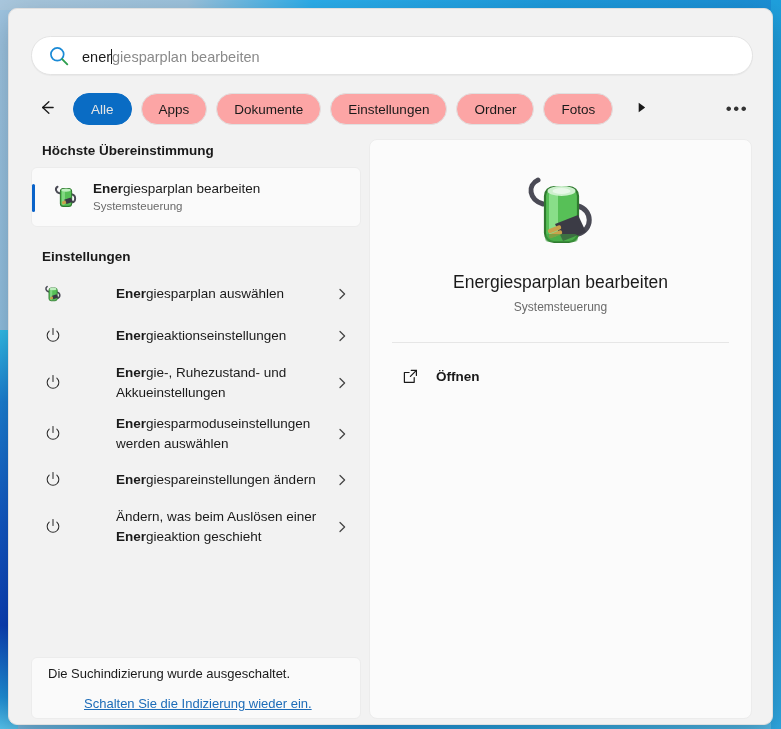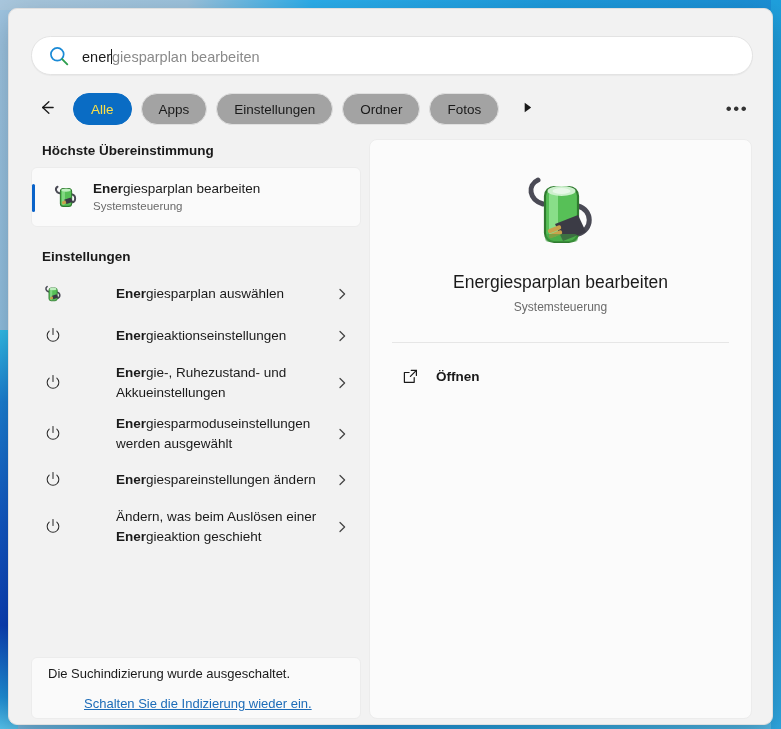--- a/index.html
+++ b/index.html
@@ -99,32 +99,32 @@
     display: flex; align-items: center; justify-content: center;
     border-radius: 4px;
     flex: 0 0 30px;
     margin-right: 3px;
   }
   .tab {
     height: 32px;
     padding: 0 17px;
     border-radius: 16px;
     border: 1px solid #e0e0e0;
-    background: #a3a3a3;
+    background: #fca5a5;
     color: #1a1a1a;
     font-size: 13.5px;
     display: flex;
     align-items: center;
     justify-content: center;
     white-space: nowrap;
   }
   .tab.active {
     background: #0a6cc4;
     border-color: #0a6cc4;
-    color: #fde047;
+    color: #e5e5e5;
     text-align: center;
   }
   #tab-more-arrow {
     width: 26px; height: 26px;
     display: flex; align-items: center; justify-content: center;
     margin-left: 6px;
   }
   #tab-overflow {
     margin-left: auto;
     width: 32px; height: 32px;
@@ -291,20 +291,21 @@
       <span>
         <svg viewBox="0 0 20 20" width="19" height="19">
           <path d="M12.5 4 L6 10 L12.5 16" fill="none" stroke="#1a1a1a" stroke-width="1.4" stroke-linecap="round" stroke-linejoin="round"></path>
           <path d="M6 10 L17 10" fill="none" stroke="#1a1a1a" stroke-width="1.4" stroke-linecap="round"></path>
         </svg>
       </span>
     </div>
 
     <div class="tab active">Alle</div>
     <div class="tab">Apps</div>
+    <div class="tab">Dokumente</div>
     <div class="tab">Einstellungen</div>
     <div class="tab">Ordner</div>
     <div class="tab">Fotos</div>
 
     <div id="tab-more-arrow">
       <span>
         <svg viewBox="0 0 14 14" width="13" height="13">
           <path d="M4 2 L11 7 L4 12 Z" fill="#1a1a1a"></path>
         </svg>
       </span>
@@ -397,21 +398,21 @@
     </div>
 
     <div class="list-item">
       <span class="li-icon">
         <svg viewBox="0 0 24 24" width="20" height="20">
           <path d="M7.4 6.1 A7 7 0 1 0 16.6 6.1" fill="none" stroke="#2b2b2b" stroke-width="1.25" stroke-linecap="round"></path>
           <path d="M12 3 L12 10.3" fill="none" stroke="#2b2b2b" stroke-width="1.25" stroke-linecap="round"></path>
         </svg>
       </span>
       <span class="li-label">
-        <span></span><span class="match">Ener</span><span>giesparmoduseinstellungen werden ausgewählt</span>
+        <span></span><span class="match">Ener</span><span>giesparmoduseinstellungen werden auswählen</span>
       </span>
       <span class="li-chevron">
         <svg viewBox="0 0 14 14" width="14" height="14">
           <path d="M5 2.5 L9.6 7 L5 11.5" fill="none" stroke="#444" stroke-width="1.25" stroke-linecap="round" stroke-linejoin="round"></path>
         </svg>
       </span>
     </div>
 
     <div class="list-item">
       <span class="li-icon">

